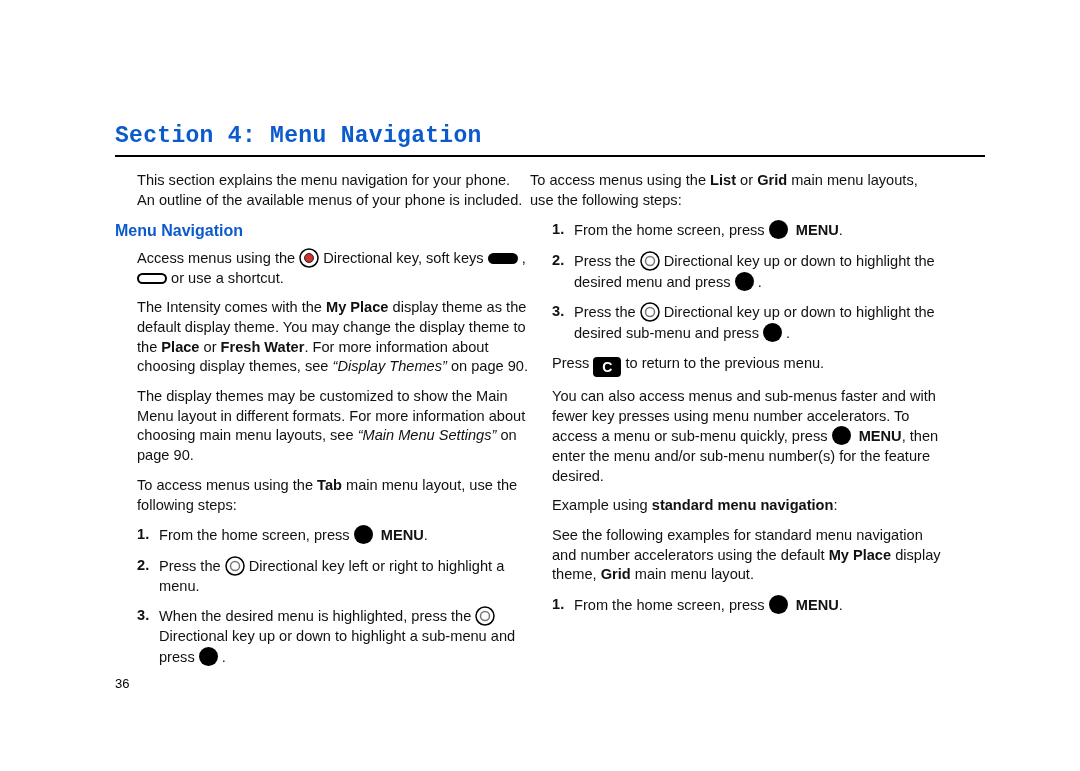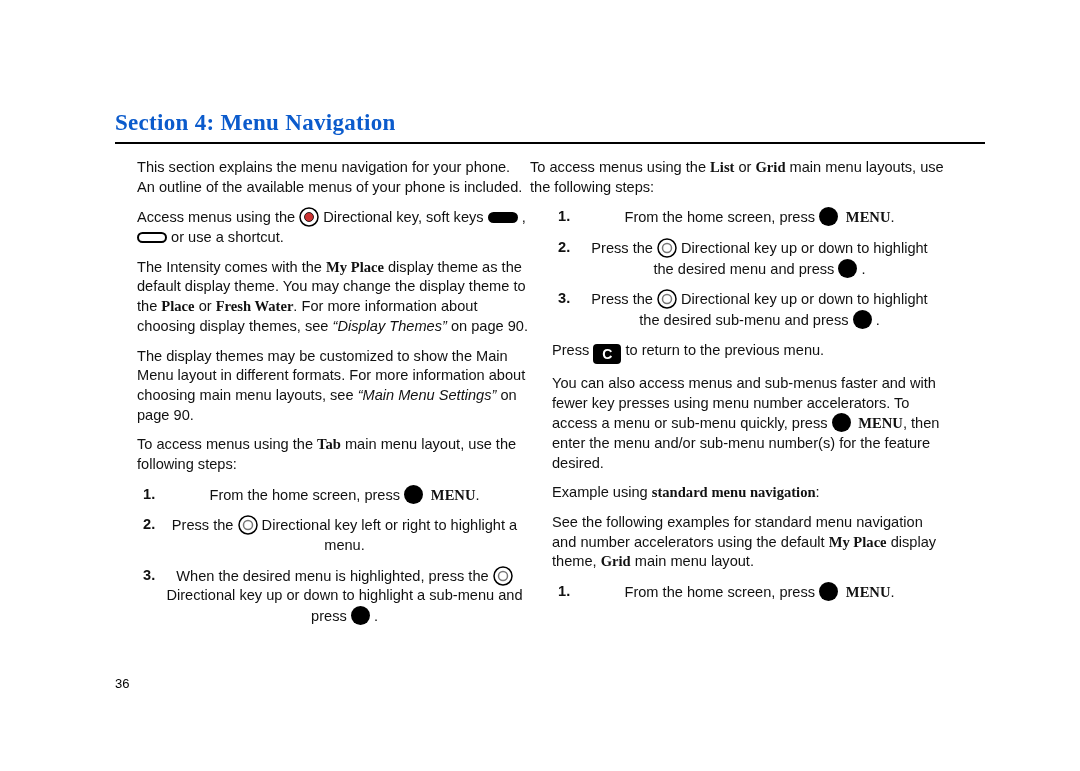--- a/index.html
+++ b/index.html
@@ -15,22 +15,22 @@
     box-sizing: border-box;
     padding: 110px 100px 40px 115px;
     width: 1080px;
     height: 771px;
     position: relative;
   }
   h1.section-title {
     color: #0b5bcc;
     font-size: 23px;
     font-weight: 900;
-    margin: 0 0 6px 0;
-    font-family: Liberation Serif, serif;
+    margin: 13px 0 6px 0;
+    font-family: Liberation Mono, monospace;
     letter-spacing: 0.3px;
   }
   hr.rule {
     border: none;
     border-top: 2px solid #000;
     margin: 0 0 14px 0;
     width: 870px;
   }
   .cols {
     display: flex;
@@ -51,28 +51,27 @@
     font-family: "Arial Black", Arial, sans-serif;
   }
   h3.sub-italic {
     color: #0b5bcc;
     font-weight: 900;
     font-style: italic;
     font-size: 14.5px;
     margin: 10px 0 4px 0;
     font-family: "Arial Black", Arial, sans-serif;
   }
-  b { font-weight: 700; font-family: Liberation Serif, serif; }
+  b { font-weight: 700; }
   .italic-ref { font-style: italic; }
   ol.steps {
     list-style: none;
     padding: 0 0 0 22px;
-    margin: 6px;
+    margin: 0;
     counter-reset: step;
-    text-align: center;
   }
   ol.steps > li {
     counter-increment: step;
     position: relative;
     padding-left: 22px;
     margin: 0 0 10px 0;
   }
   ol.steps > li::before {
     content: counter(step) ".";
     position: absolute;
@@ -132,20 +131,21 @@
 <div class="page">
 
   <h1 class="section-title">Section 4:  Menu Navigation</h1>
   <hr class="rule">
 
   <div class="cols">
 
     <div class="col">
       <p class="indent">This section explains the menu navigation for your phone. An outline of the available menus of your phone is included.</p>
 
+      <h2 class="sub-blue">Menu Navigation</h2>
 
       <p class="indent">
         <span>Access menus using the </span>
         <svg class="ico dkey" viewBox="0 0 20 20">
           <circle cx="10" cy="10" r="9" fill="none" stroke="#000" stroke-width="1.5"></circle>
           <circle cx="10" cy="10" r="4.5" fill="#c33" stroke="#000" stroke-width="0.8"></circle>
         </svg>
         <span> Directional key, soft keys </span>
         <span class="softkey"></span>
         <span> , </span>

